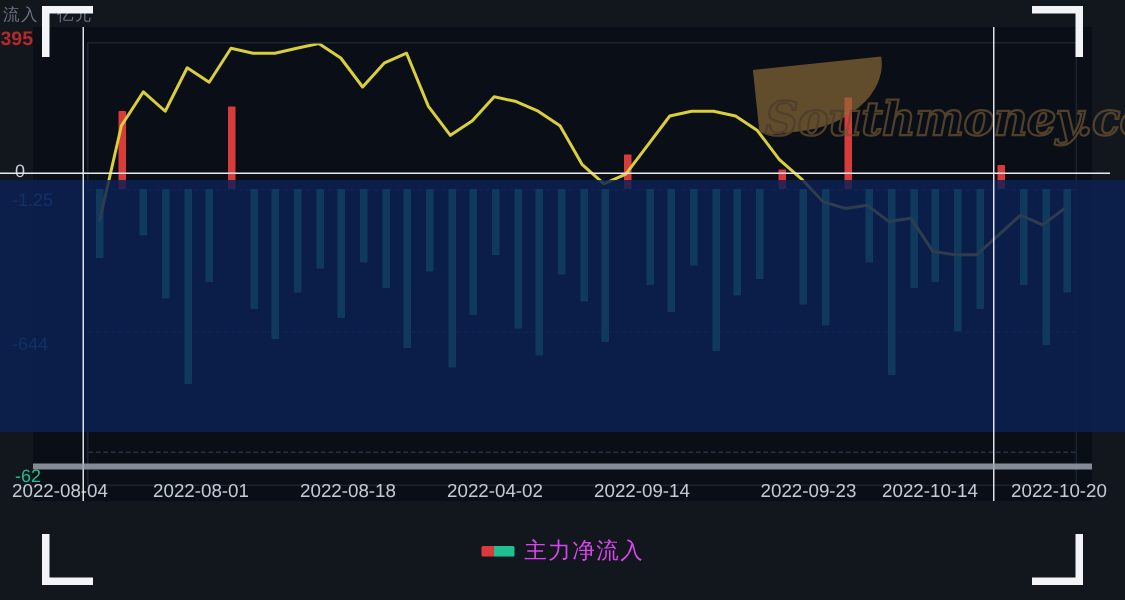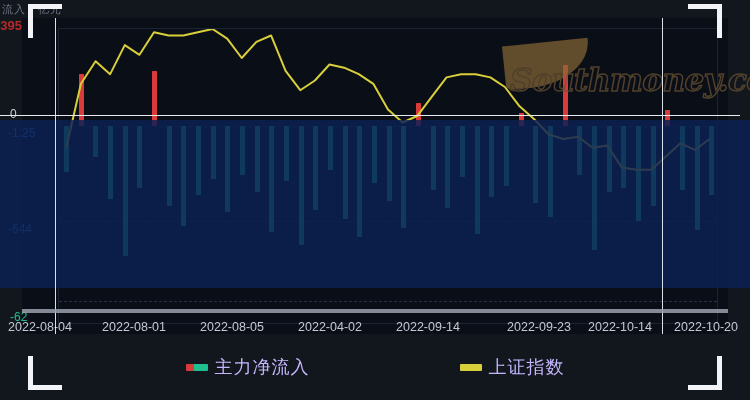--- a/index.html
+++ b/index.html
@@ -32,21 +32,21 @@
   
   .xl{position:absolute;top:320px;font-size:12.5px;color:#c3c9d4;white-space:nowrap;transform:translateX(-50%);}
 
   
   .legend{position:absolute;left:0;right:0;top:357px;height:20px;display:flex;justify-content:center;
           align-items:center;gap:150px;z-index:30;}
   .lg{display:flex;align-items:center;gap:7px;}
   .lg .sw{display:block;width:22px;height:7px;border-radius:1px;}
   .lg .sw.dual{background:linear-gradient(to right,#d93a3a 0 38%,#1fbf8f 38% 100%);}
   .lg .sw.yel{background:#d9cf3a;}
-  .lg .tx{font-size:18px;color:#c4b5fd;letter-spacing:1px;}
+  .lg .tx{font-size:15px;color:#d946ef;letter-spacing:1px;}
 
   
   .rail{position:absolute;left:0;right:0;top:291px;height:4px;background:#9aa1ae;opacity:.85;z-index:12;}
 
   
   .band{position:absolute;left:0;right:0;top:120px;height:168px;background:rgba(12,32,84,.84);z-index:10;}
   .band-title{position:absolute;left:0;right:0;top:160px;height:95px;z-index:14;display:flex;
               align-items:center;justify-content:center;}
   .band-title span{font-size:76px;font-weight:bold;color:#ffffff;letter-spacing:2px;line-height:1;
                    font-family:"DejaVu Sans","Liberation Sans",sans-serif;}
@@ -141,45 +141,41 @@
     <div class="yl" style="left:-12px;top:89px;color:#c9ced8">0</div>
     <div class="yl" style="left:-14px;top:108px;color:#3b7fd4">-1.25</div>
     <div class="yl" style="left:-14px;top:204px;color:#2f7fb8">-644</div>
     <div class="yl" style="left:-12px;top:292px;color:#1fbf8f">-62</div>
 
     <div class="rail"></div>
   </div>
 
   <div class="xl" style="left:40px">2022-08-04</div>
   <div class="xl" style="left:134px">2022-08-01</div>
-  <div class="xl" style="left:232px">2022-08-05</div>
+  <div class="xl" style="left:232px">2022-08-18</div>
   <div class="xl" style="left:330px">2022-04-02</div>
   <div class="xl" style="left:428px">2022-09-14</div>
   <div class="xl" style="left:539px">2022-09-23</div>
   <div class="xl" style="left:620px">2022-10-14</div>
   <div class="xl" style="left:706px">2022-10-20</div>
 
   <div class="vguide" style="left:55px"></div>
   <div class="vguide" style="left:662px"></div>
 
   <div class="wm">
     <div class="swoosh"></div>
     <div class="en">Southmoney.com</div>
   </div>
 
   <div class="band"></div>
 
   <div class="legend">
     <div class="lg">
       <span class="sw dual"></span>
       <span class="tx">主力净流入</span>
-    </div>
-    <div class="lg">
-      <span class="sw yel"></span>
-      <span class="tx">上证指数</span>
     </div>
   </div>
 
   <div class="cb" style="left:28px;top:4px;width:34px;height:34px">
     <i class="hbar" style="left:0;top:0;width:34px"></i>
       <i class="vbar" style="left:0;top:0;height:34px"></i>
   </div>
   <div class="cb" style="left:688px;top:4px;width:34px;height:34px">
     <i class="hbar" style="right:0;top:0;width:34px"></i>
       <i class="vbar" style="right:0;top:0;height:34px"></i>

